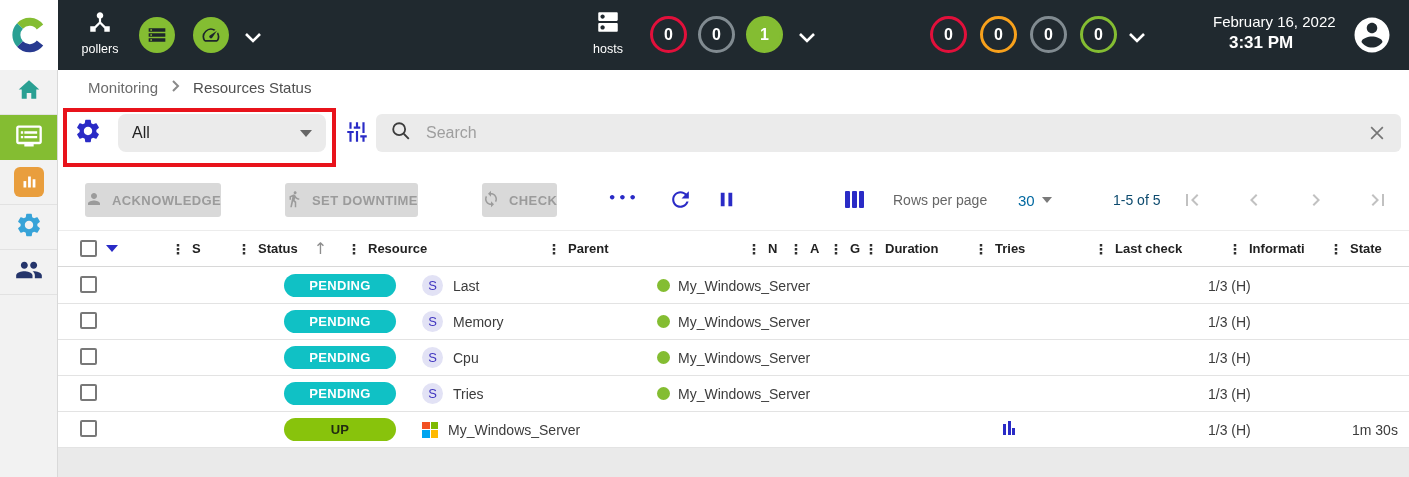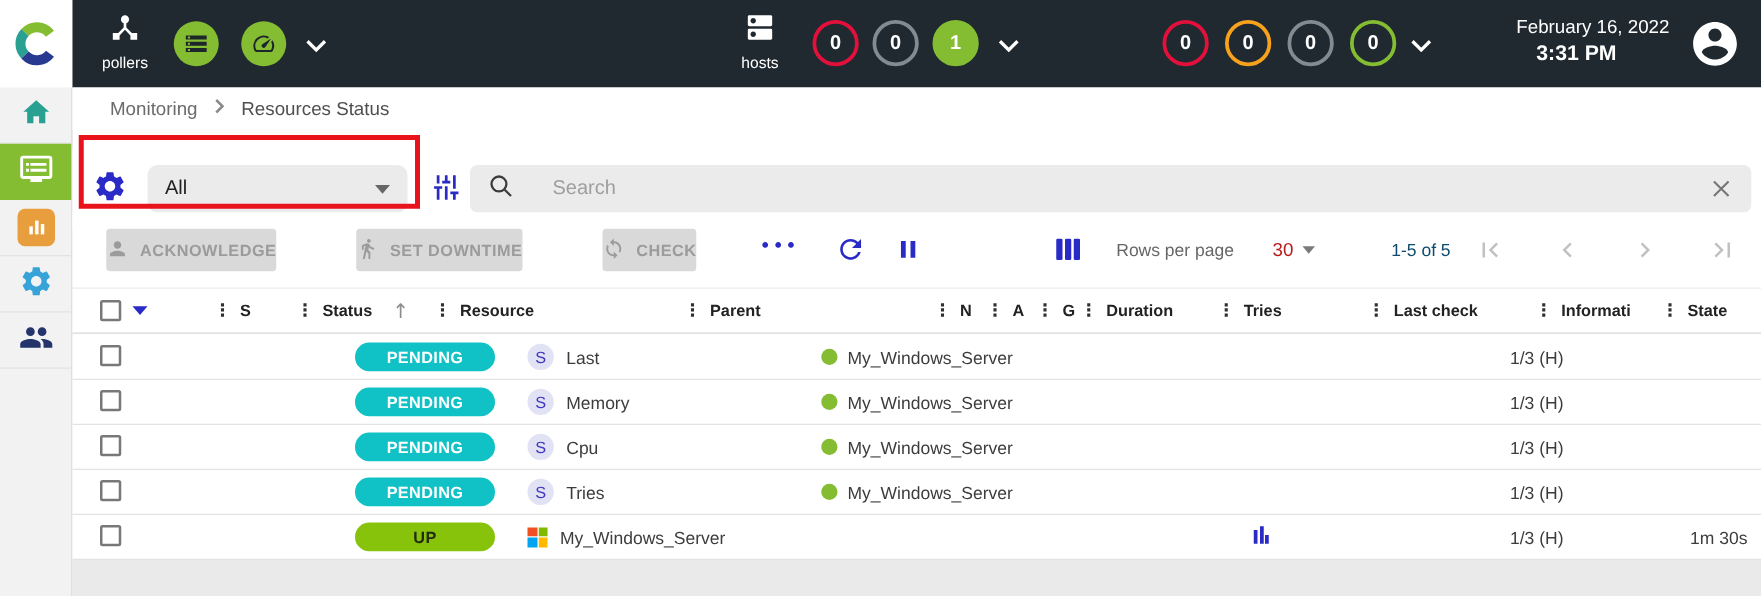--- a/index.html
+++ b/index.html
@@ -30,44 +30,44 @@
   .datetime .d1 { font-size:15px; }
   .datetime .d2 { font-size:17px; font-weight:bold; margin-top:3px;margin-left:16px; }
   .avatar { position:absolute; left:1293px; top:14px; width:42px; height:42px; cursor:pointer; }
 
   
   .breadcrumb-row { position:absolute; left:58px; top:70px; width:1351px; height:34px; background:#fff; display:flex; align-items:center; padding-left:30px; gap:13px; }
   .bc-a { font-size:15px; color:#6b6b6b; cursor:pointer; }
   .bc-b { font-size:15px; color:#4f4f4f; cursor:pointer; }
 
   
-  .filter-row { position:absolute; left:58px; top:118px; width:1351px; height:66px; background:#fff; }
+  .filter-row { position:absolute; left:58px; top:100px; width:1351px; height:66px; background:#fff; }
   .gear-btn { position:absolute; left:16px; top:17px; cursor:pointer; }
   .filter-select { position:absolute; left:60px; top:14px; width:208px; height:38px; background:#ebebeb; border-radius:8px; display:flex; align-items:center; padding:0 14px; cursor:pointer; }
   .filter-select .val { font-size:16px; color:#222; }
   .filter-select .tri { margin-left:auto; width:0; height:0; border-left:6px solid transparent; border-right:6px solid transparent; border-top:7px solid #666; }
   .tune-btn { position:absolute; left:286px; top:19px; cursor:pointer; }
-  .searchbox { position:absolute; left:318px; top:14px; width:1025px; height:38px; background:#ebebeb; border-radius:6px; display:flex; align-items:center; padding:0 14px; gap:30px; }
+  .searchbox { position:absolute; left:318px; top:14px; width:1025px; height:38px; background:#ebebeb; border-radius:6px; display:flex; align-items:center; padding:0 14px; gap:14px; }
   .searchbox input { flex:1; border:none; outline:none; background:transparent; font-size:16px; color:#333; font-family:inherit; }
   .searchbox input::placeholder { color:#9e9e9e; }
   .clear-btn { cursor:pointer; display:flex; }
 
   
   .annotation { position:absolute; left:63px; top:108px; width:273px; height:59px; border:4px solid #e8131b; z-index:20; pointer-events:none; }
 
   
   .toolbar-row { position:absolute; left:58px; top:170px; width:1351px; height:60px; background:#fff; }
   .tbtn { position:absolute; top:13px; height:34px; background:#d9d9d9; border:none; border-radius:3px; color:#9b9b9b; font-weight:bold; font-size:13px; letter-spacing:.4px; display:flex; align-items:center; gap:9px; padding:0 0; font-family:inherit; cursor:not-allowed; }
   .more-dots { position:absolute; left:550px; top:20px; color:#2a2bc6; font-size:13px; font-weight:bold; letter-spacing:2px; cursor:pointer; font-family:"DejaVu Sans", sans-serif; }
   .ic-btn { position:absolute; cursor:pointer; display:flex; }
   .cols-icon { position:absolute; left:787px; top:21px; display:flex; gap:2px; cursor:pointer; }
   .cols-icon span { width:5px; height:17px; background:#2a2bc6; border-radius:1px; }
   .rpp-label { position:absolute; left:835px; top:0; height:60px; display:flex; align-items:center; font-size:14px; color:#666; }
   .rpp-select { position:absolute; left:960px; top:0; height:60px; display:flex; align-items:center; gap:7px; cursor:pointer; }
-  .rpp-select .v { font-size:15px; color:#b91c1c; }
+  .rpp-select .v { font-size:15px; color:#0369a1; }
   .rpp-select .tri { width:0; height:0; border-left:5px solid transparent; border-right:5px solid transparent; border-top:6px solid #7a7a7a; }
   .pg-range { position:absolute; left:1055px; top:0; height:60px; display:flex; align-items:center; font-size:14px; color:#0c4a6e; }
 
   
   .tgrid { display:grid; grid-template-columns:91px 66px 110px 200px 200px 42px 40px 35px 110px 120px 134px 101px 1fr; align-items:center; padding-left:22px; }
   .thead { position:absolute; left:58px; top:230px; width:1351px; height:37px; background:#fff; border-top:1px solid #ececec; border-bottom:1px solid #d8d8d8; }
   .hcell { display:flex; align-items:center; gap:7px; font-size:13px; font-weight:bold; color:#222; cursor:pointer; }
   .dots { color:#2f2f2f; font-size:14px; font-weight:bold; line-height:1; cursor:grab; font-family:"DejaVu Sans", sans-serif; }
   .sort-arrow { color:#8d8d8d; font-size:16px; font-weight:normal; margin-left:9px; font-family:"DejaVu Sans", sans-serif; }
   .hd-select { display:flex; align-items:center; gap:9px; }

